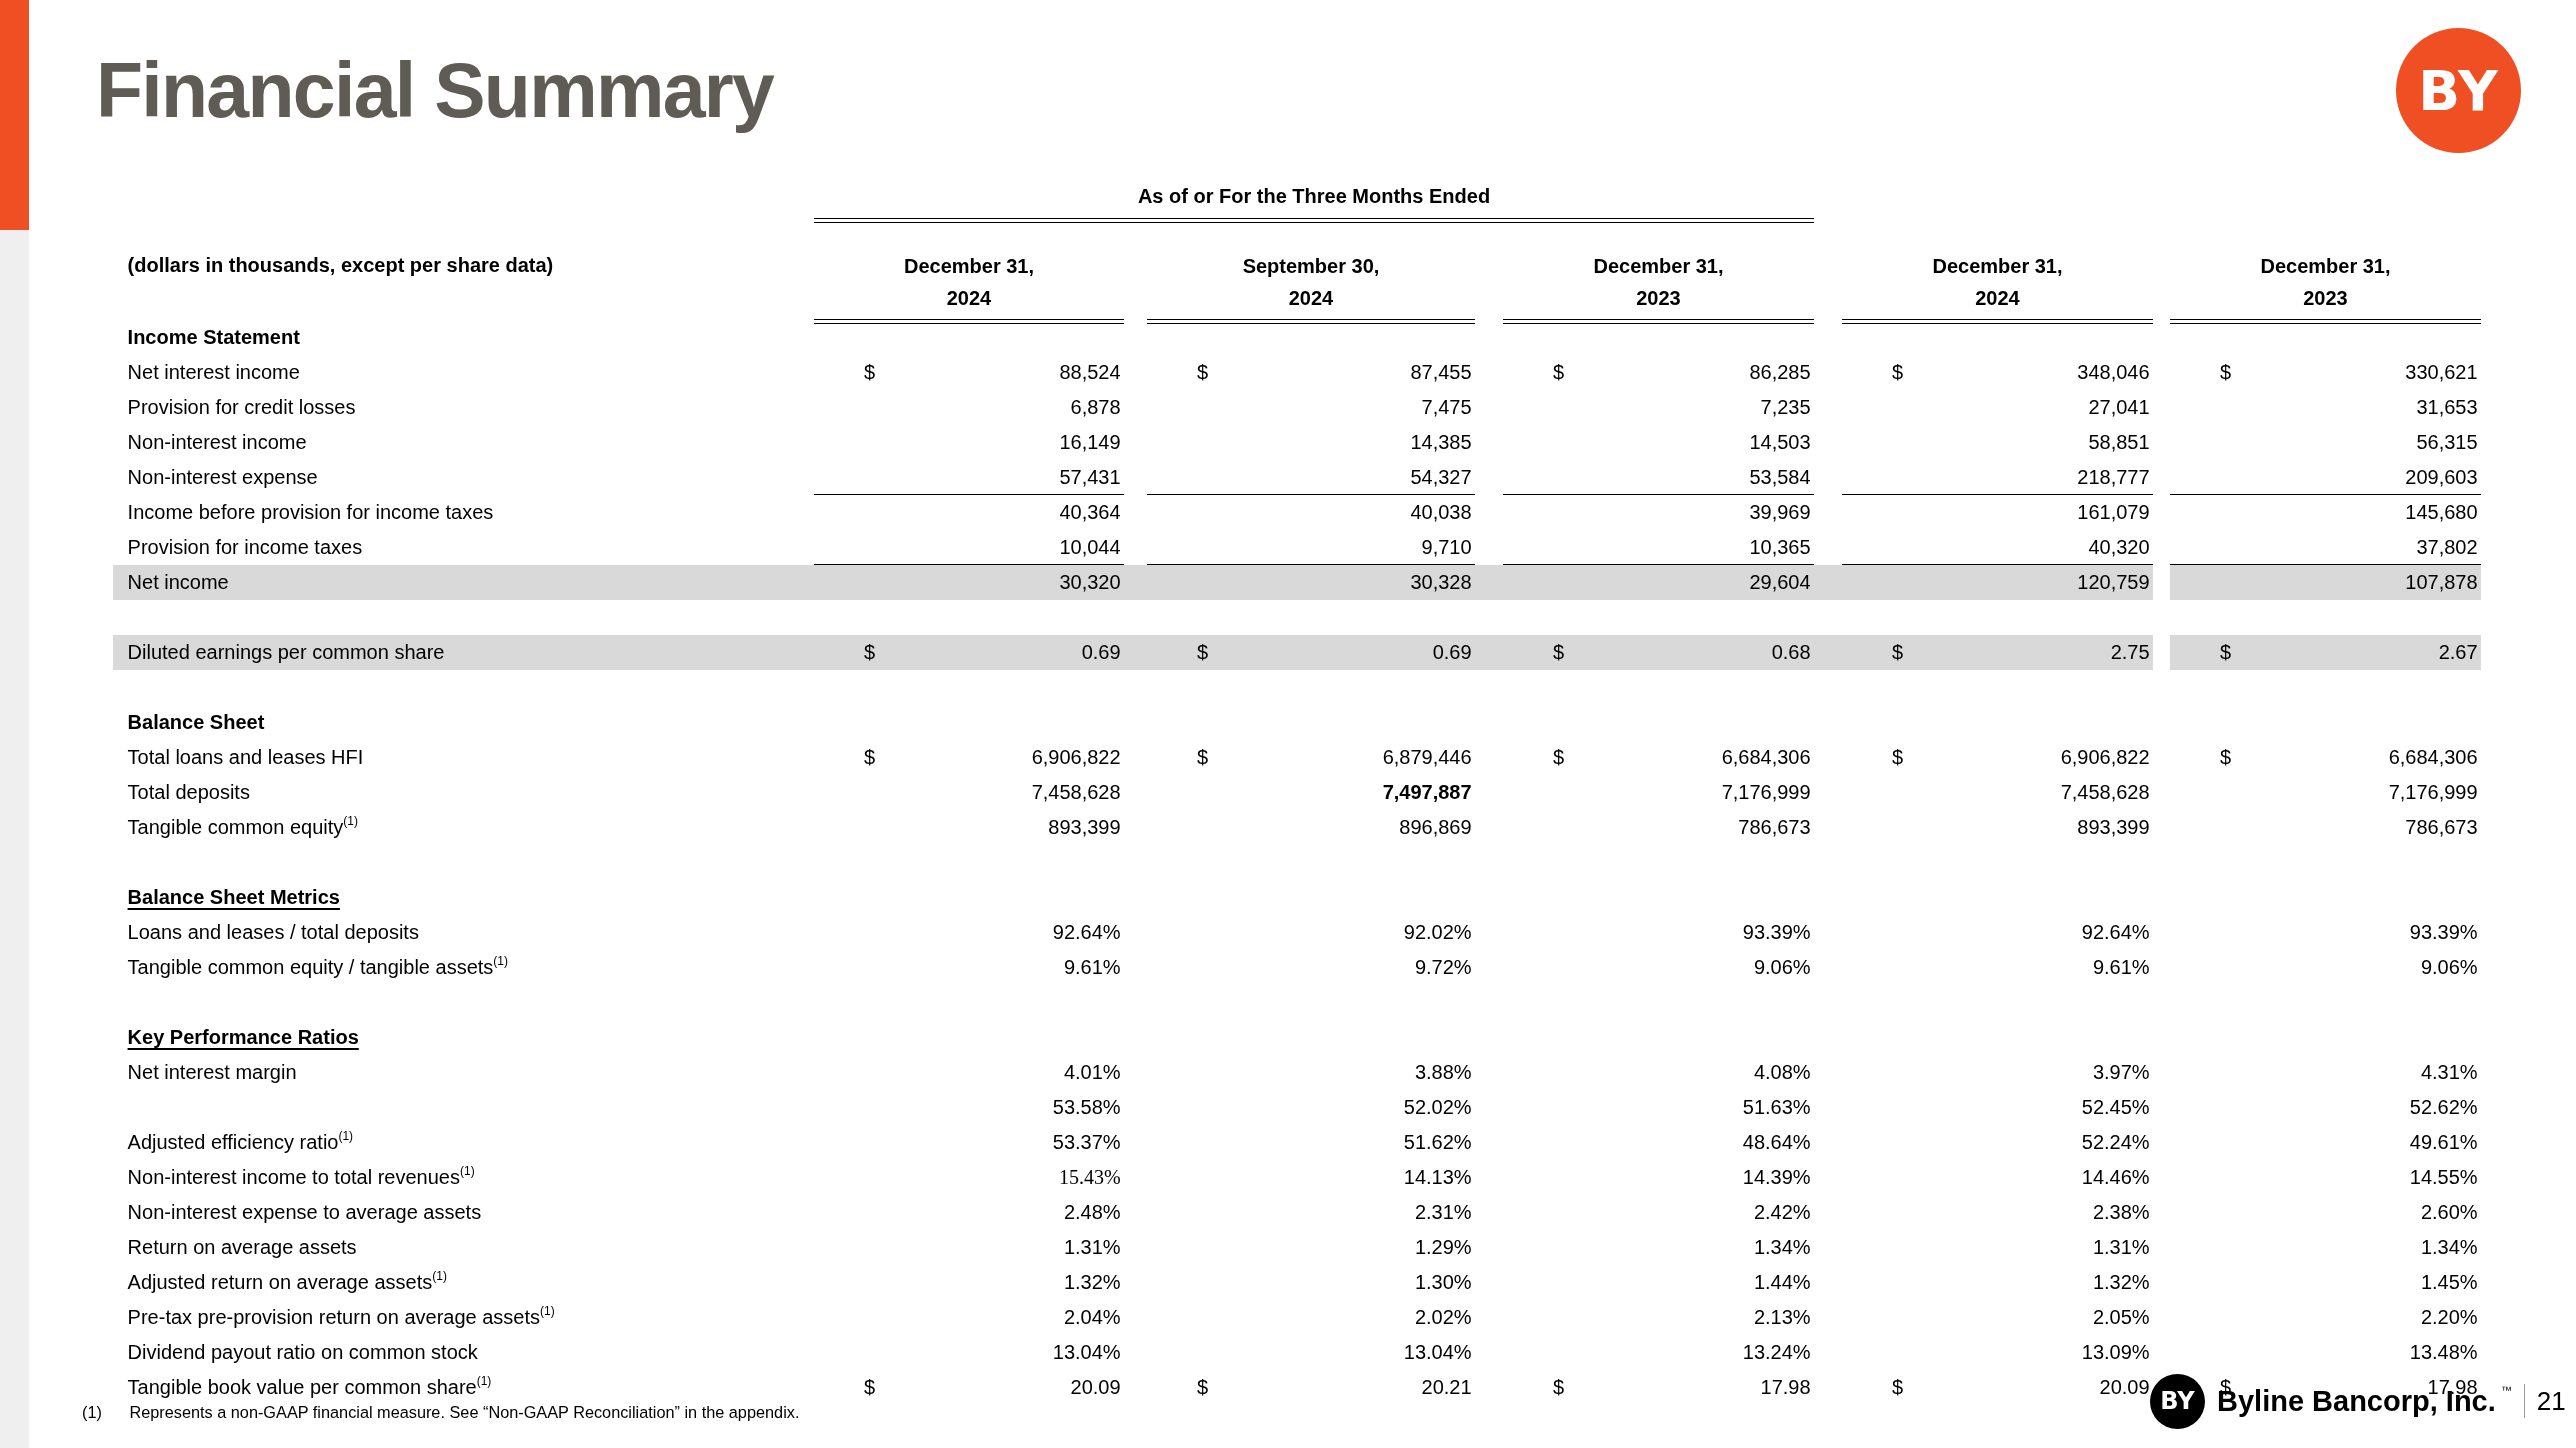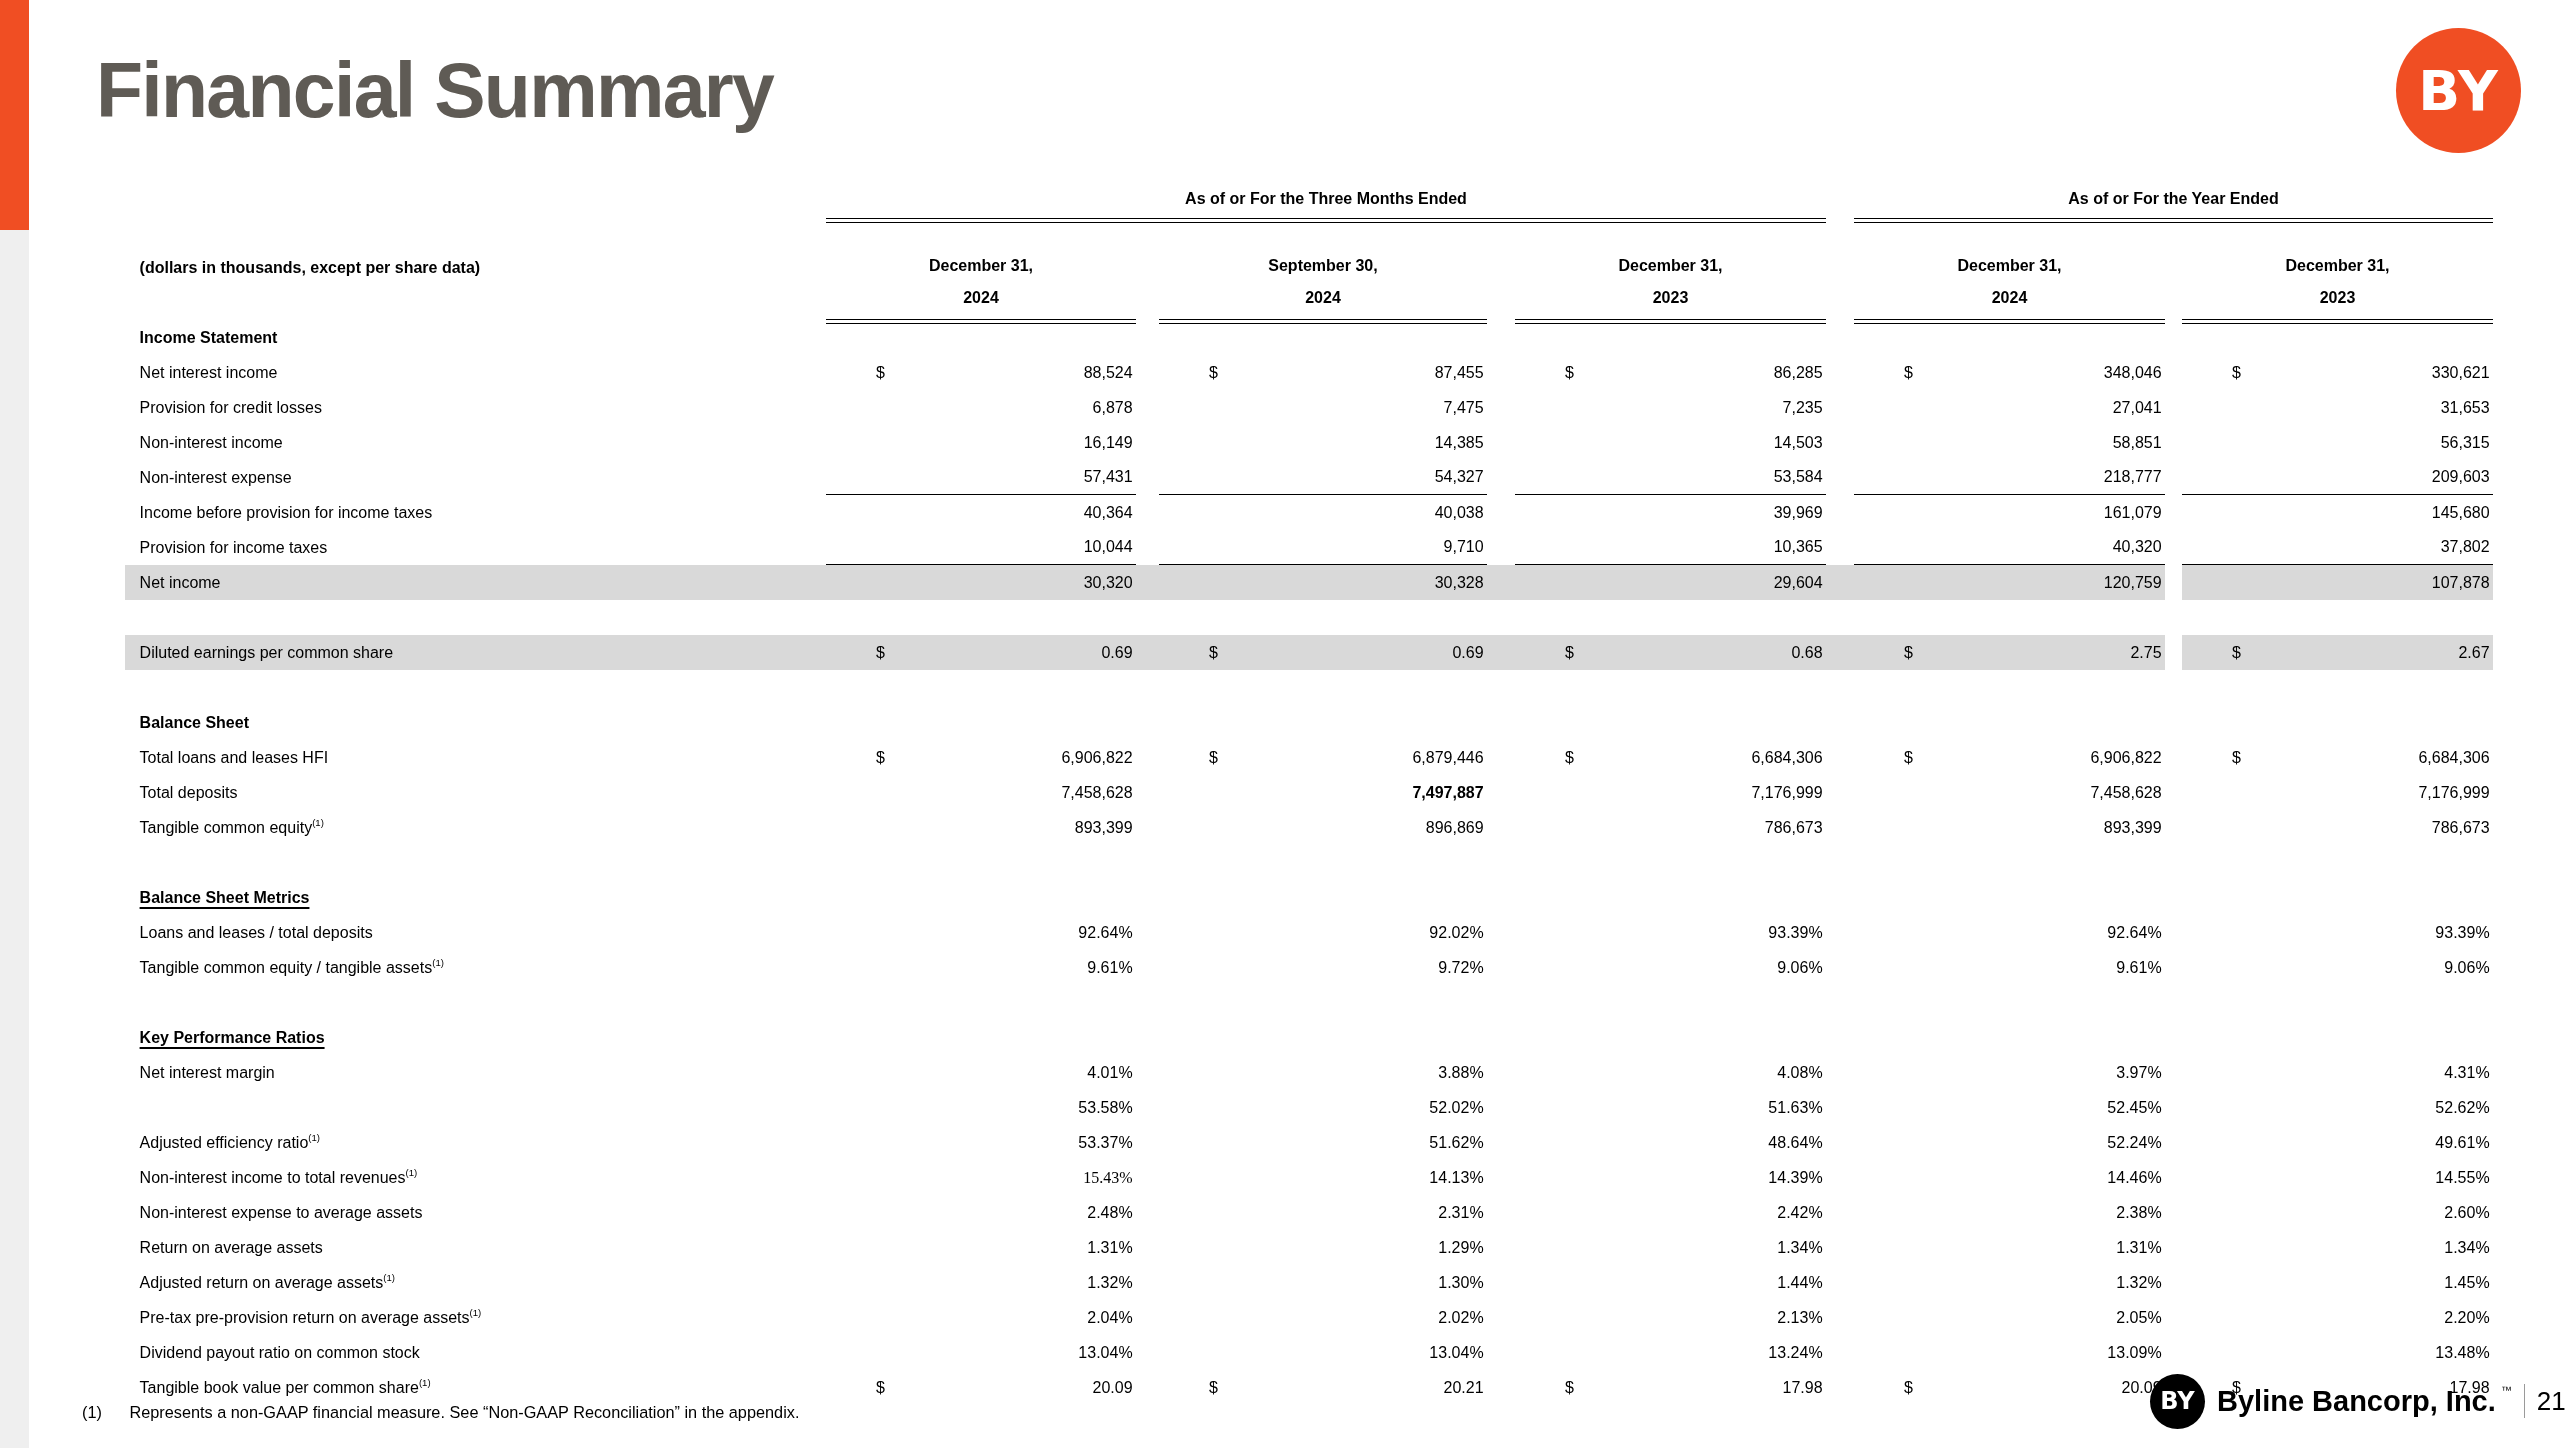--- a/index.html
+++ b/index.html
@@ -13,21 +13,21 @@
   
   .slide-title{position:absolute;left:96px;top:48px;margin:0;font-size:77px;font-weight:bold;
                color:#5F5B55;letter-spacing:-1.7px;line-height:1.1;}
 
   
   .logo-top{position:absolute;left:2396px;top:28px;width:125px;height:125px;border-radius:50%;
             background:#F04E23;display:flex;align-items:center;justify-content:center;}
   .logo-top .by{color:#fff;font-family:"DejaVu Sans",sans-serif;font-weight:bold;font-size:55px;letter-spacing:0.9px;}
 
   
-  .fin-table{position:absolute;left:137px;top:167px;width:2356px;font-size:16px;}
+  .fin-table{position:absolute;left:125px;top:167px;width:2356px;font-size:20px;}
   .row{display:grid;grid-template-columns:689px 310px 23px 328px 28px 311px 28px 311px 17px 311px;
        position:relative;height:35px;}
   .group-row{height:52px;}
   .header-row{height:101px;}
   .spacer-row{height:35px;}
   .cell{position:relative;z-index:1;display:flex;align-items:center;box-sizing:border-box;}
   .lbl{padding-left:2.6px;white-space:nowrap;}
   .val{justify-content:space-between;padding-left:50px;padding-right:3.4px;}
   .bold{font-weight:bold;}
   .titleline{text-decoration:underline;text-decoration-thickness:1.7px;text-underline-offset:4.3px;}
@@ -65,21 +65,20 @@
   <h1 class="slide-title">Financial Summary</h1>
 
   <div class="logo-top">
     <span class="by">BY</span>
   </div>
 
   <div class="fin-table" id="fin-table">
       <div class="row group-row">
         <div class="cell lbl" style="grid-column: 1;"></div>
         <div class="cell group dbl" style="grid-column: 2 / 7;">As of or For the Three Months Ended</div>
-        <div class="cell group dbl" style="grid-column: 8 / 11;">As of or For the Year Ended</div>
       </div>
       <div class="row header-row">
         <div class="cell lbl units" style="grid-column: 1;">(dollars in thousands, except per share data)</div>
         <div class="cell colhead dbl" style="grid-column: 2;">
           <div class="hdr-line1">December 31,</div>
           <div class="hdr-line2">2024</div>
         </div>
         <div class="cell colhead dbl" style="grid-column: 4;">
           <div class="hdr-line1">September 30,</div>
           <div class="hdr-line2">2024</div>

